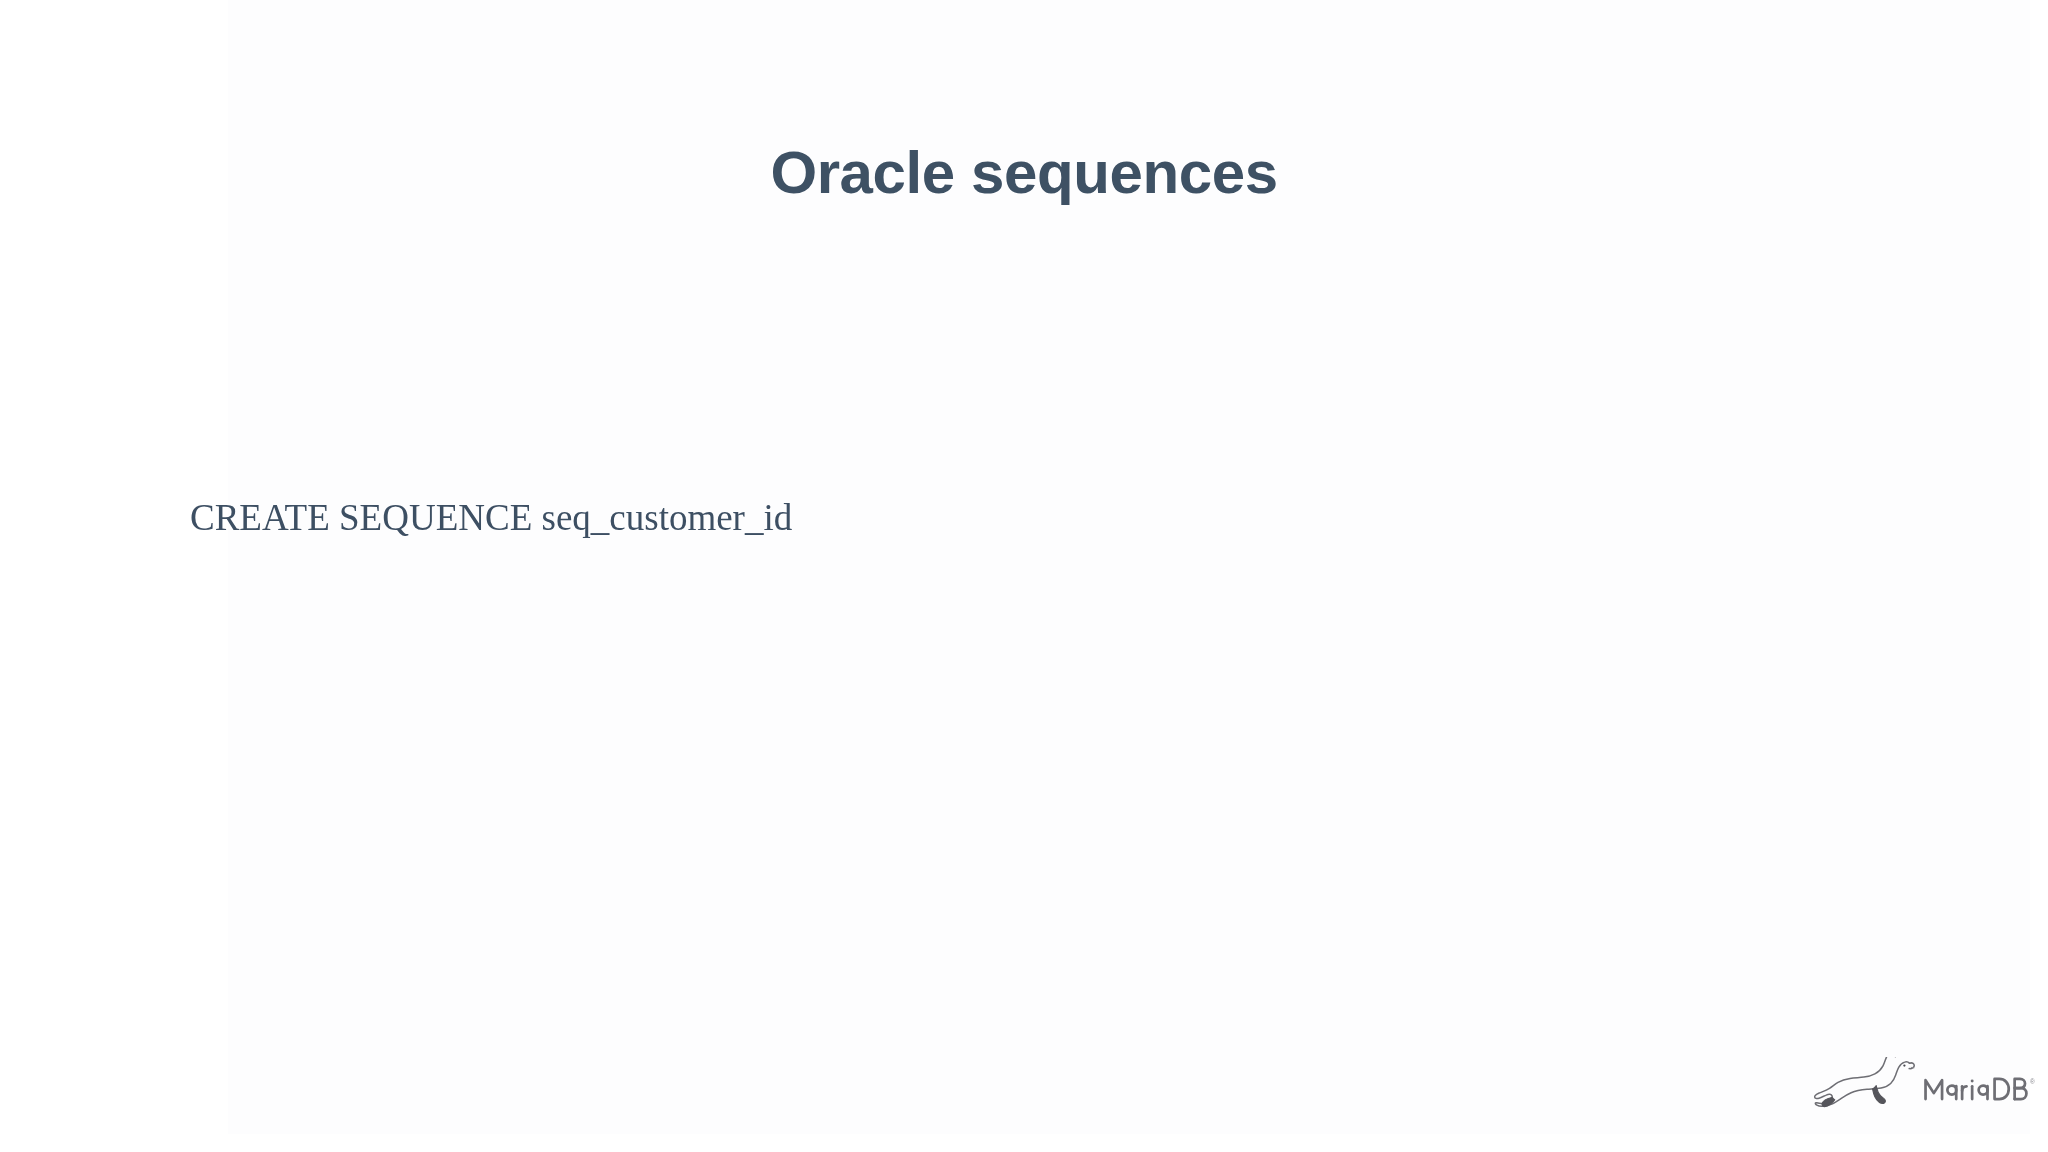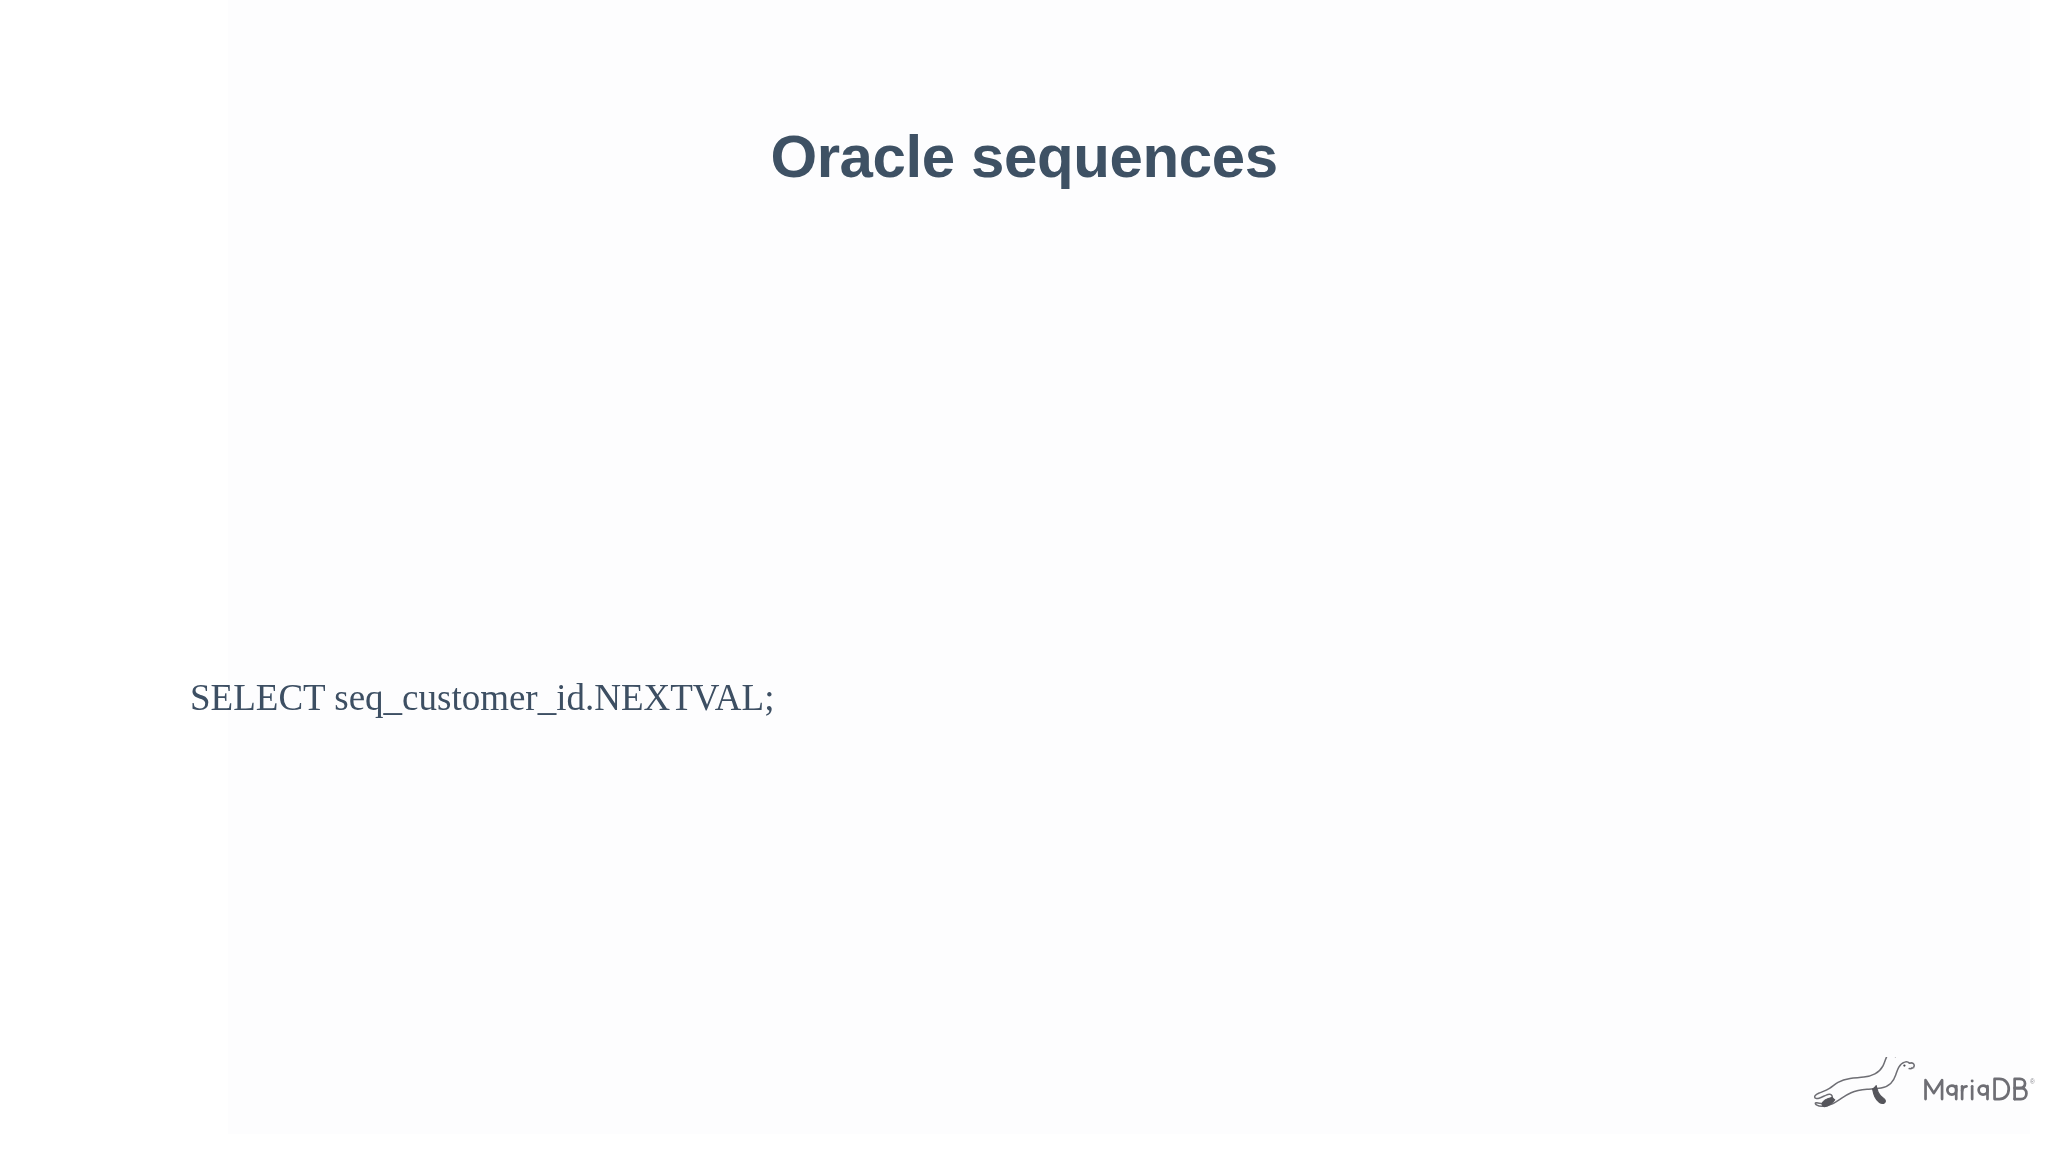--- a/index.html
+++ b/index.html
@@ -30,21 +30,21 @@
     position: absolute;
     inset: 0;
     width: 2048px;
     height: 1152px;
   }
 
   
   .slide-title {
     position: absolute;
     left: 0;
-    top: 124px;
+    top: 140px;
     width: 2048px;
     text-align: center;
     font-family: "Liberation Sans", sans-serif;
     font-weight: 700;
     font-size: 60px;
     letter-spacing: -0.4px;
     color: #3e5164;
     line-height: 1.1;
     white-space: pre;
   }
@@ -99,22 +99,22 @@
 </head>
 <body>
 
 <div class="slide">
 
   <div class="slide-panel"></div>
 
   <div class="slide-title">Oracle sequences</div>
 
   <div class="code-block">
+    <span class="code-line">CREATE SEQUENCE seq_customer_id</span>
     <span class="code-line blank"></span>
-    <span class="code-line">SELECT seq_customer_id.NEXTVAL;</span>
     
     
     
     
   </div>
 
   <div class="brand-logo">
 
     <svg class="brand-seal" viewBox="0 0 104 64" fill="none" xmlns="http://www.w3.org/2000/svg">
 

